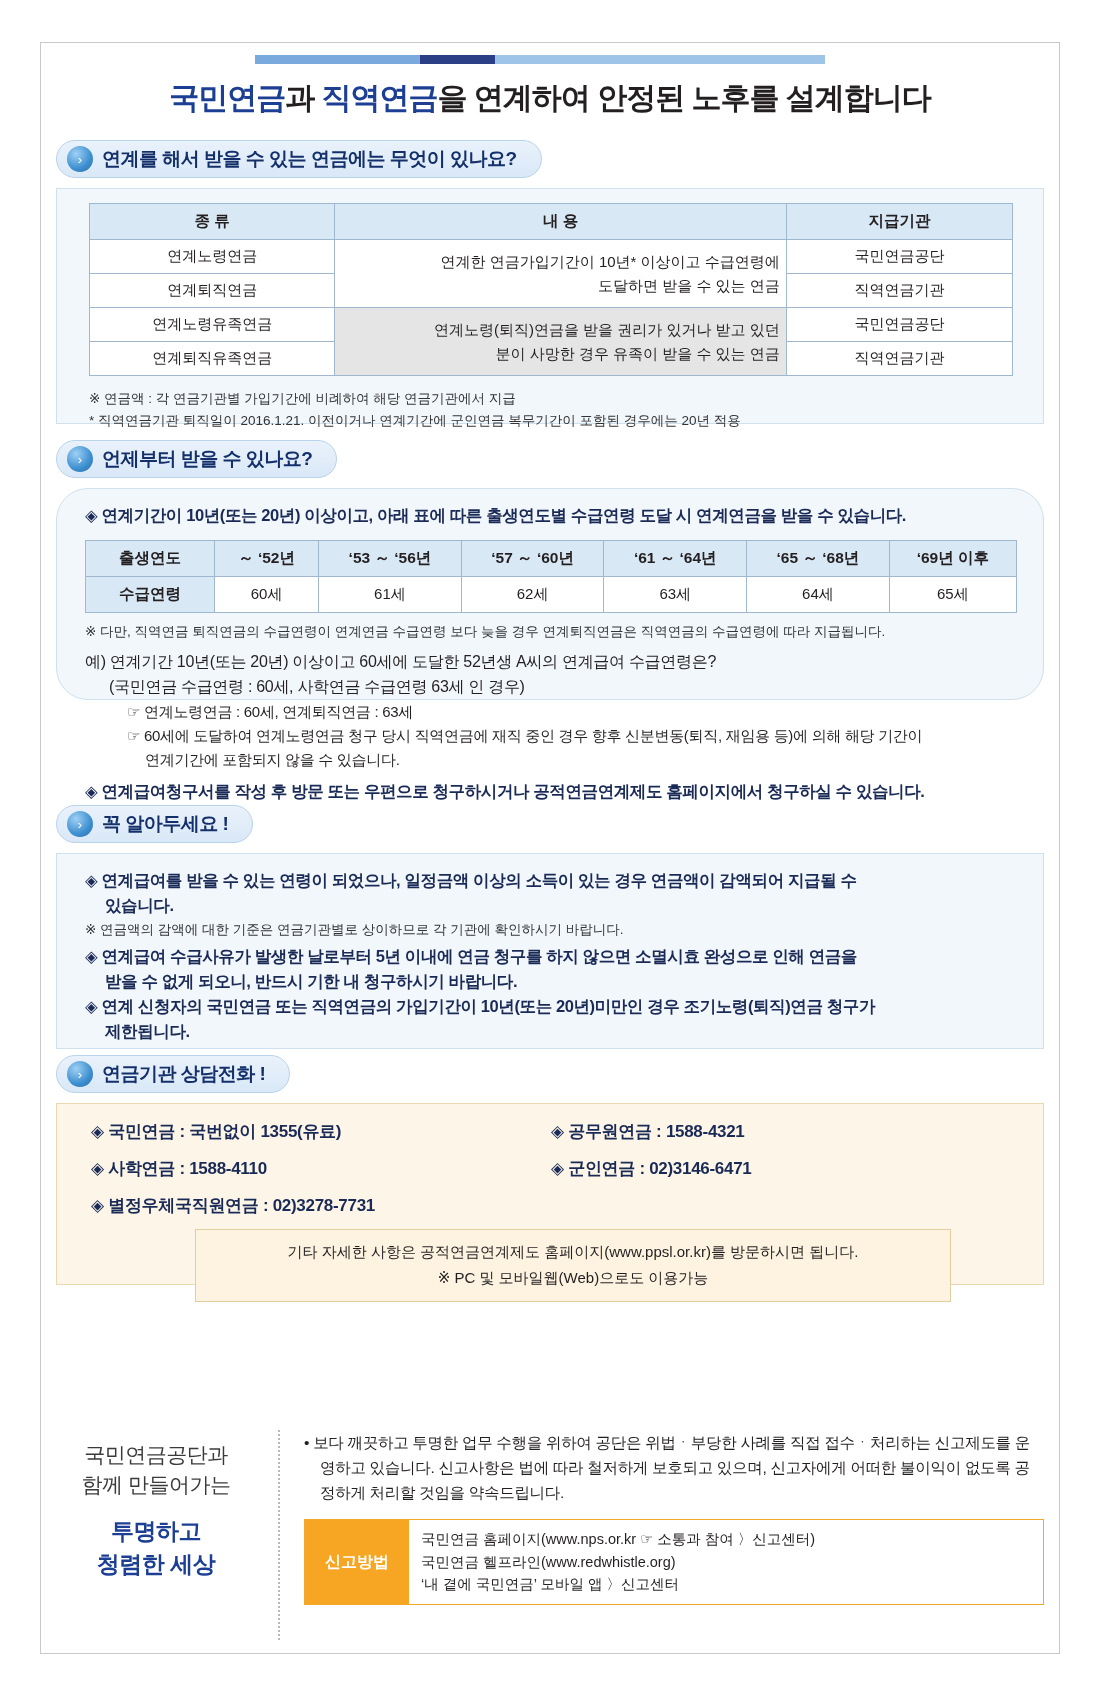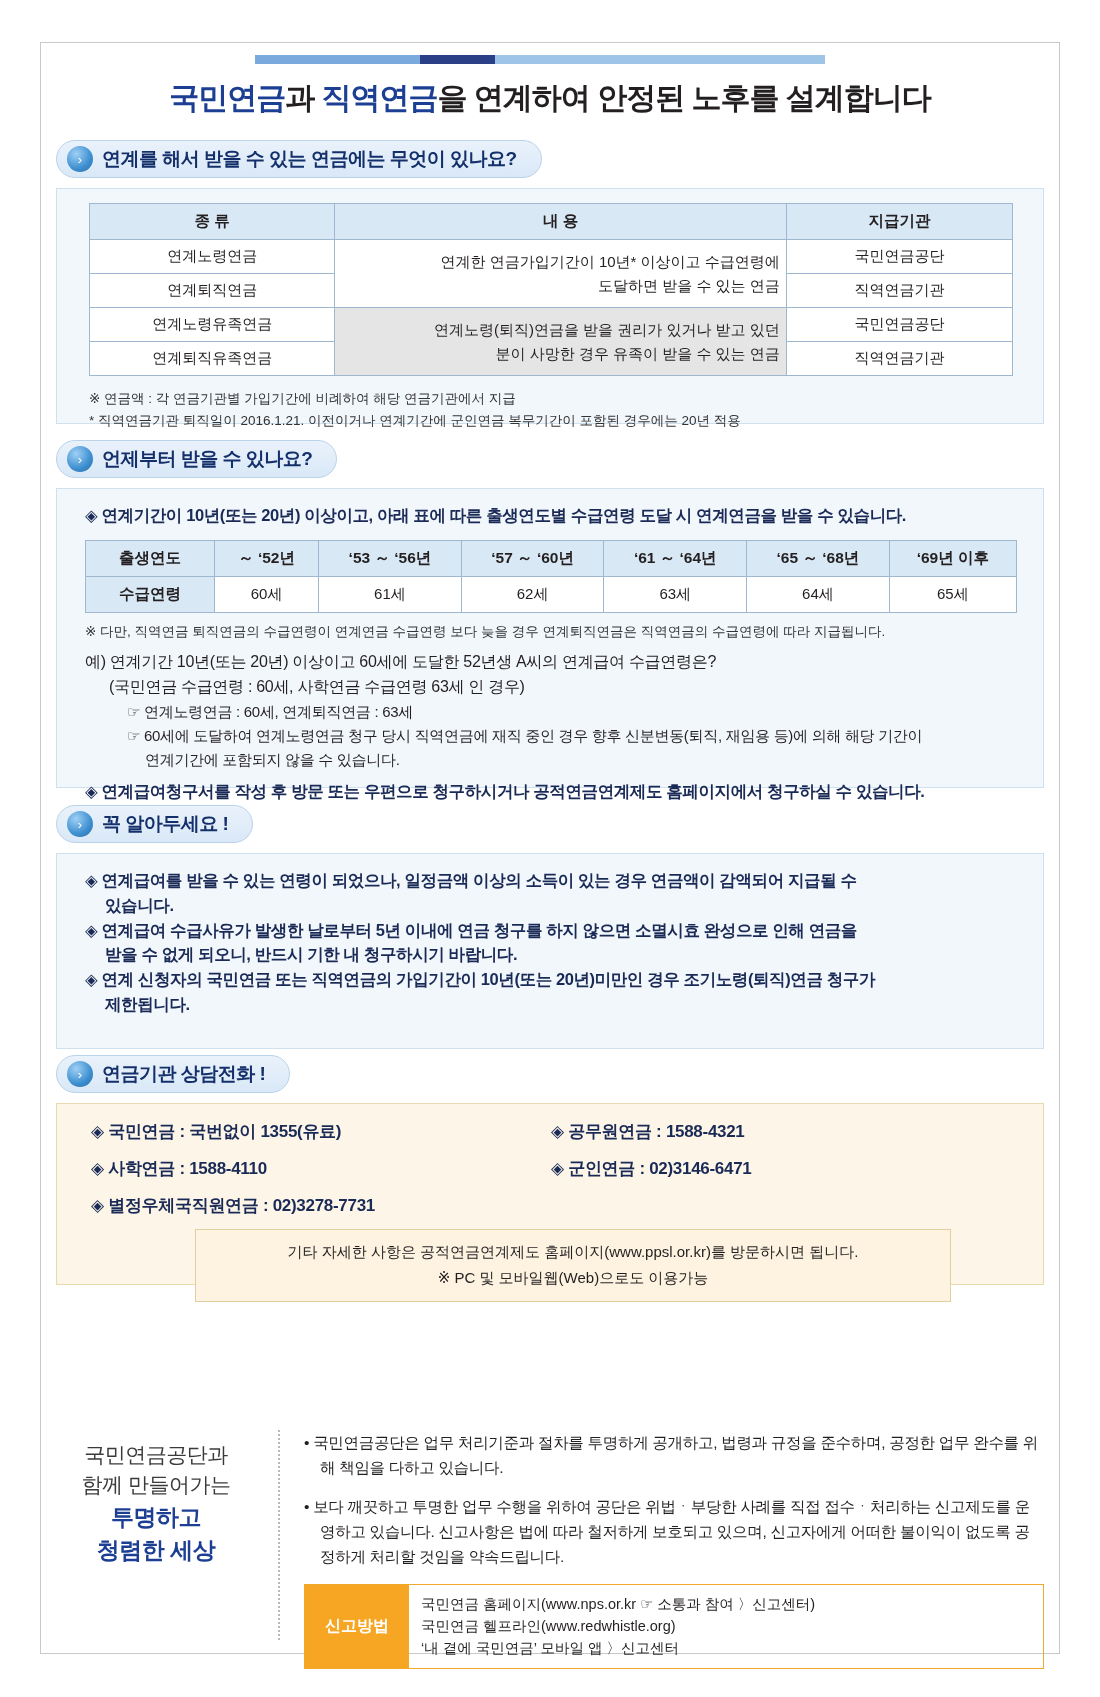--- a/index.html
+++ b/index.html
@@ -111,21 +111,21 @@
       <div class="note" style="margin-top:12px;">※  연금액 : 각 연금기관별 가입기간에 비례하여 해당 연금기관에서 지급</div>
       <div class="note">*  직역연금기관 퇴직일이 2016.1.21. 이전이거나 연계기간에  군인연금 복무기간이 포함된 경우에는 20년 적용</div>
     </div>
   </div>
 
   <div class="section-head" style="left:56px;top:440px;">
     <span class="dot">›</span>
     <span class="txt">언제부터 받을 수 있나요?</span>
   </div>
 
-  <div class="panel blue" style="left:56px;top:488px;width:988px;height:300px;">
+  <div class="panel blue" style="left:56px;top:488px;width:988px;height:212px;border-radius:32px;">
     <div style="position:absolute;left:28px;top:14px;width:932px;">
       <div class="bullet">◈ 연계기간이 10년(또는 20년) 이상이고, 아래 표에 따른 출생연도별 수급연령 도달 시 연계연금을 받을 수 있습니다.</div>
 
       <table class="grid" style="margin-top:12px;">
         <tbody>
             <tr>
           <th style="width:116px;">출생연도</th>
           <th>～ ‘52년</th>
           <th>‘53 ～ ‘56년</th>
           <th>‘57 ～ ‘60년</th>
@@ -157,20 +157,21 @@
 
   <div class="section-head" style="left:56px;top:805px;">
     <span class="dot">›</span>
     <span class="txt">꼭 알아두세요 !</span>
   </div>
 
   <div class="panel blue" style="left:56px;top:853px;width:988px;height:196px;">
     <div style="position:absolute;left:28px;top:14px;width:932px;">
       <div class="bullet">◈ 연계급여를 받을 수 있는 연령이 되었으나, 일정금액 이상의 소득이 있는 경우 연금액이 감액되어 지급될 수</div>
       <div class="bullet" style="padding-left:20px;">있습니다.</div>
+      <div class="small" style="margin:2px 0 4px 0;">※ 연금액의 감액에 대한 기준은 연금기관별로 상이하므로 각 기관에 확인하시기 바랍니다.</div>
       <div class="bullet">◈ 연계급여 수급사유가 발생한 날로부터 5년 이내에 연금 청구를 하지 않으면 소멸시효 완성으로 인해 연금을</div>
       <div class="bullet" style="padding-left:20px;">받을 수 없게 되오니, 반드시 기한 내 청구하시기 바랍니다.</div>
       <div class="bullet">◈ 연계 신청자의 국민연금 또는 직역연금의 가입기간이 10년(또는 20년)미만인 경우 조기노령(퇴직)연금 청구가</div>
       <div class="bullet" style="padding-left:20px;">제한됩니다.</div>
     </div>
   </div>
 
   <div class="section-head" style="left:56px;top:1055px;">
     <span class="dot">›</span>
     <span class="txt">연금기관 상담전화 !</span>
@@ -193,26 +194,25 @@
         <div>기타 자세한 사항은 공적연금연계제도 홈페이지(www.ppsl.or.kr)를 방문하시면 됩니다.</div>
         <div>※ PC 및 모바일웹(Web)으로도 이용가능</div>
       </div>
     </div>
   </div>
 
   <div class="footer">
     <div class="left">
       <div>국민연금공단과</div>
       <div>함께 만들어가는</div>
-      <div class="hl" style="margin-top:0;">투명하고</div>
+      <div class="hl" style="margin-top:14px;">투명하고</div>
       <div class="hl">청렴한 세상</div>
     </div>
     <div class="divider"></div>
     <div class="right">
-      <p>• 국민연금공단은 업무 처리기준과 절차를 투명하게 공개하고, 법령과 규정을 준수하며, 공정한 업무 완수를 위해 책임을 다하고 있습니다.</p>
       <p>• 보다 깨끗하고 투명한 업무 수행을 위하여 공단은 위법ㆍ부당한 사례를 직접 접수ㆍ처리하는 신고제도를 운영하고 있습니다. 신고사항은 법에 따라 철저하게 보호되고 있으며, 신고자에게 어떠한 불이익이 없도록 공정하게 처리할 것임을 약속드립니다.</p>
       <div class="reportbox">
         <div class="tag">신고방법</div>
         <div class="body">
           <div>국민연금 홈페이지(www.nps.or.kr ☞ 소통과 참여 〉신고센터)</div>
           <div>국민연금 헬프라인(www.redwhistle.org)</div>
           <div>‘내 곁에 국민연금’ 모바일 앱 〉신고센터</div>
         </div>
       </div>
     </div>

